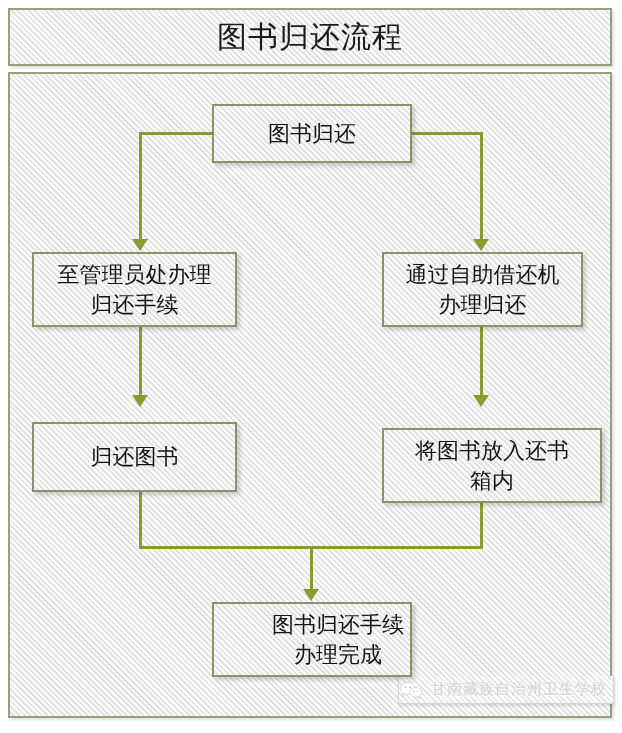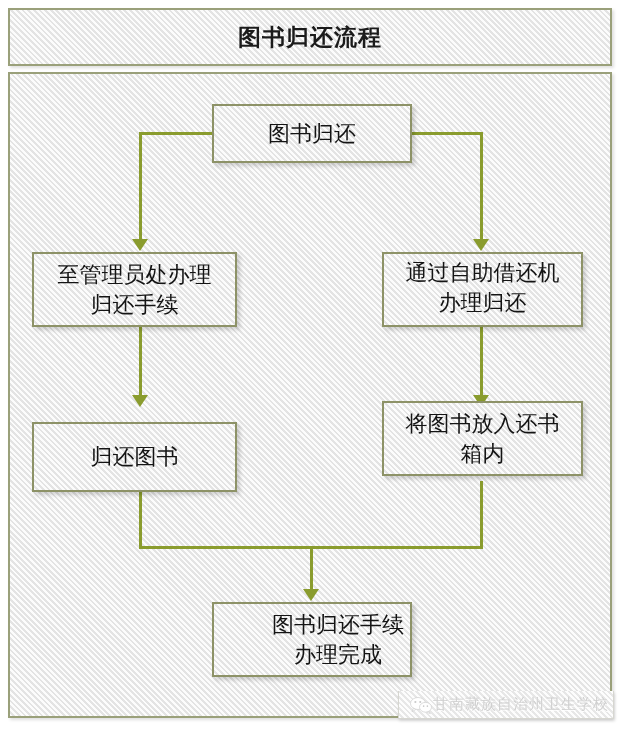--- a/index.html
+++ b/index.html
@@ -42,25 +42,24 @@
     width: 604px;
     height: 58px;
     box-sizing: border-box;
     border: 2px solid #9aa07a;
     display: flex;
     align-items: center;
     justify-content: center;
     box-shadow: 2px 2px 3px rgba(0,0,0,0.13);
   }
   .title-text {
-    font-size: 23px;
+    font-size: 30px;
     color: #1b1b1b;
     letter-spacing: 1px;
     line-height: 1;
-    font-weight: bold;
   }
 
   
   .canvas {
     position: absolute;
     left: 8px;
     top: 72px;
     width: 604px;
     height: 646px;
     box-sizing: border-box;
@@ -82,23 +81,23 @@
     font-size: 22px;
     line-height: 1.32;
     box-shadow: 3px 3px 4px rgba(0,0,0,0.16);
     z-index: 3;
   }
   .node span { display: block; padding: 0 6px; }
 
   
   #node-start     { left: 202px; top: 30px;  width: 200px; height: 59px; }
   #node-left-1    { left: 22px;  top: 178px; width: 205px; height: 75px; }
-  #node-right-1   { left: 372px; top: 178px; width: 201px; height: 75px; font-family: Liberation Mono, monospace; }
+  #node-right-1   { left: 372px; top: 178px; width: 201px; height: 75px; }
   #node-left-2    { left: 22px;  top: 348px; width: 205px; height: 70px; }
-  #node-right-2   { left: 372px; top: 327px; width: 201px; height: 75px; }
+  #node-right-2   { left: 372px; top: 354px; width: 220px; height: 75px; }
   #node-end       { left: 202px; top: 528px; width: 200px; height: 75px; justify-content: flex-end; }
 
   
   .conn {
     position: absolute;
     background: #8a9c2e;
     z-index: 1;
   }
   .conn-h { height: 3px; }
   .conn-v { width: 3px; }
@@ -110,26 +109,26 @@
     border-left: 8px solid transparent;
     border-right: 8px solid transparent;
     border-top: 12px solid #8a9c2e;
     z-index: 2;
   }
 
   
   .footer-badge {
     position: absolute;
     left: 398px;
-    top: 691px;
+    top: 676px;
     width: 216px;
     height: 28px;
     display: flex;
     align-items: center;
-    padding-left: 10px;
+    gap: 8px;
     box-sizing: border-box;
     border: 1px solid #d6d6d0;
     border-top: none;
     background-color: #f0f0f0;
     background-image: repeating-linear-gradient(
       45deg,
       rgba(255,255,255,0.85) 0px,
       rgba(255,255,255,0.85) 2px,
       rgba(222,222,222,0.5) 2px,
       rgba(222,222,222,0.5) 4px

